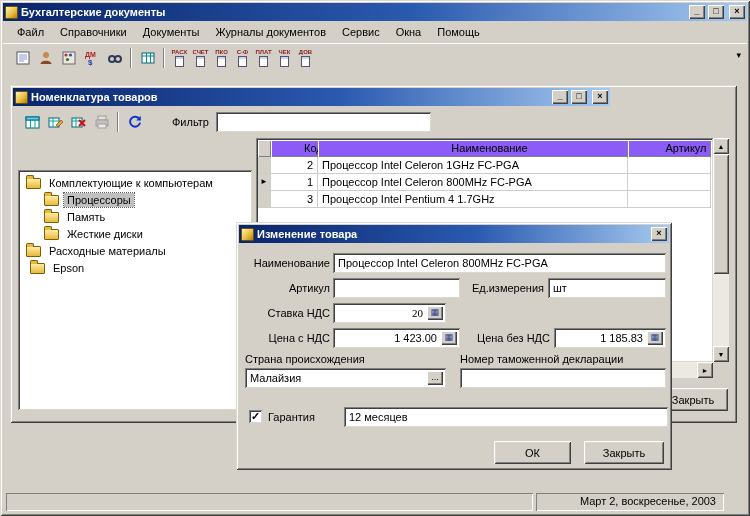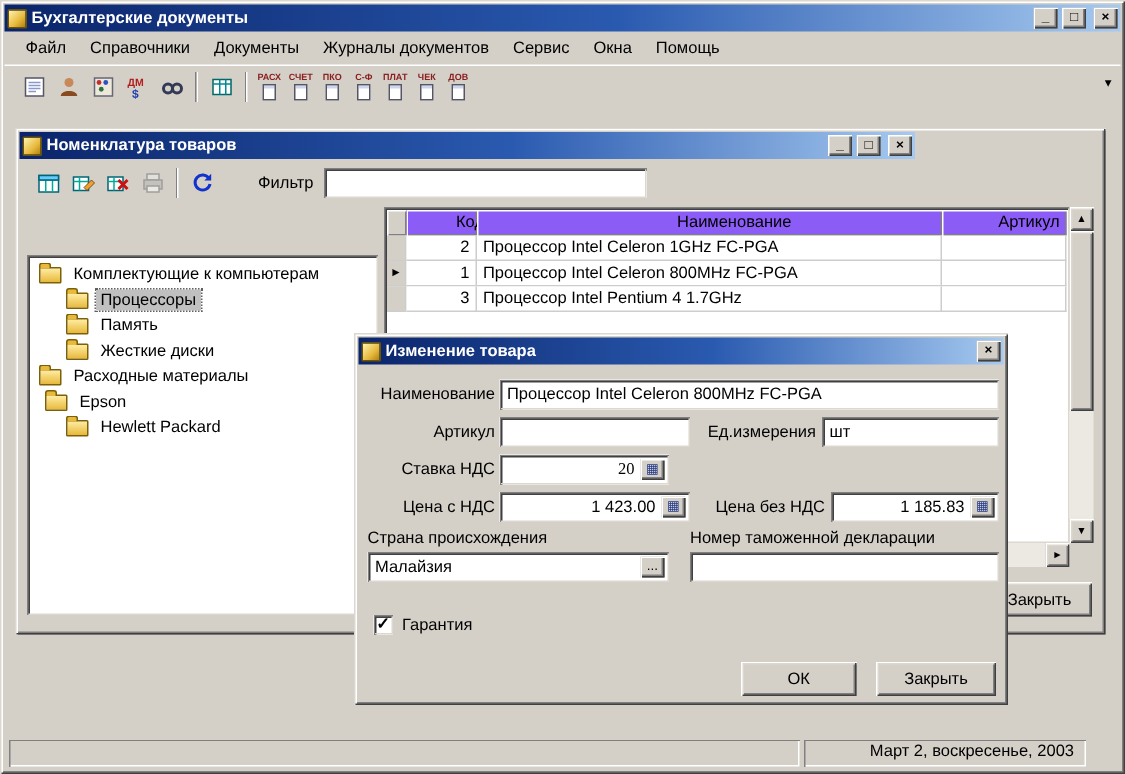--- a/index.html
+++ b/index.html
@@ -262,24 +262,20 @@
         <span class="tree-label">Жесткие диски</span>
       </div>
     <div class="tree-item" style="padding-left: 6px;">
         <span class="folder"></span>
         <span class="tree-label">Расходные материалы</span>
       </div>
     <div class="tree-item" style="padding-left: 10px;">
         <span class="folder"></span>
         <span class="tree-label">Epson</span>
       </div>
-    <div class="tree-item" style="padding-left: 24px;">
-        <span class="folder"></span>
-        <span class="tree-label">Hewlett Packard</span>
-      </div>
   </div>
 
   <div class="grid" style="left:246px; top:53px; width:457px; height:224px;">
     <div class="grid-row">
       <div class="hcell col-marker"></div>
       <div class="hcell col-code" style="text-align:center;">Код</div>
       <div class="hcell col-name">Наименование</div>
       <div class="hcell col-article">Артикул</div>
     </div>
     <div class="grid-row">
@@ -354,16 +350,17 @@
   <span class="dlabel" style="left:9px; top:129px; height:16px; line-height:16px;">Страна происхождения</span>
   <span class="dlabel" style="left:224px; top:129px; height:16px; line-height:16px;">Номер таможенной декларации</span>
   <span class="wrap" style="left:9px; top:146px; width:201px; height:20px;">
     <input class="field" style="width: 201px; padding-right: 23px;" value="Малайзия">
     <span class="inbtn" style="color:#000;">...</span>
   </span>
   <input class="field abs" style="left: 224px; top: 146px; width: 206px;" value="">
 
   <span class="checkbox" style="left:13px; top:188px;">✓</span>
   <span class="dlabel" style="left:32px; top:185px;">Гарантия</span>
+  <input class="field abs" style="left: 108px; top: 185px; width: 324px;" value="12 месяцев">
 
   <button class="btn abs" style="left:258px; top:219px; width:77px; height:23px;">ОК</button>
   <button class="btn abs" style="left:348px; top:219px; width:80px; height:23px;">Закрыть</button>
 </div>
 
 </body></html>

